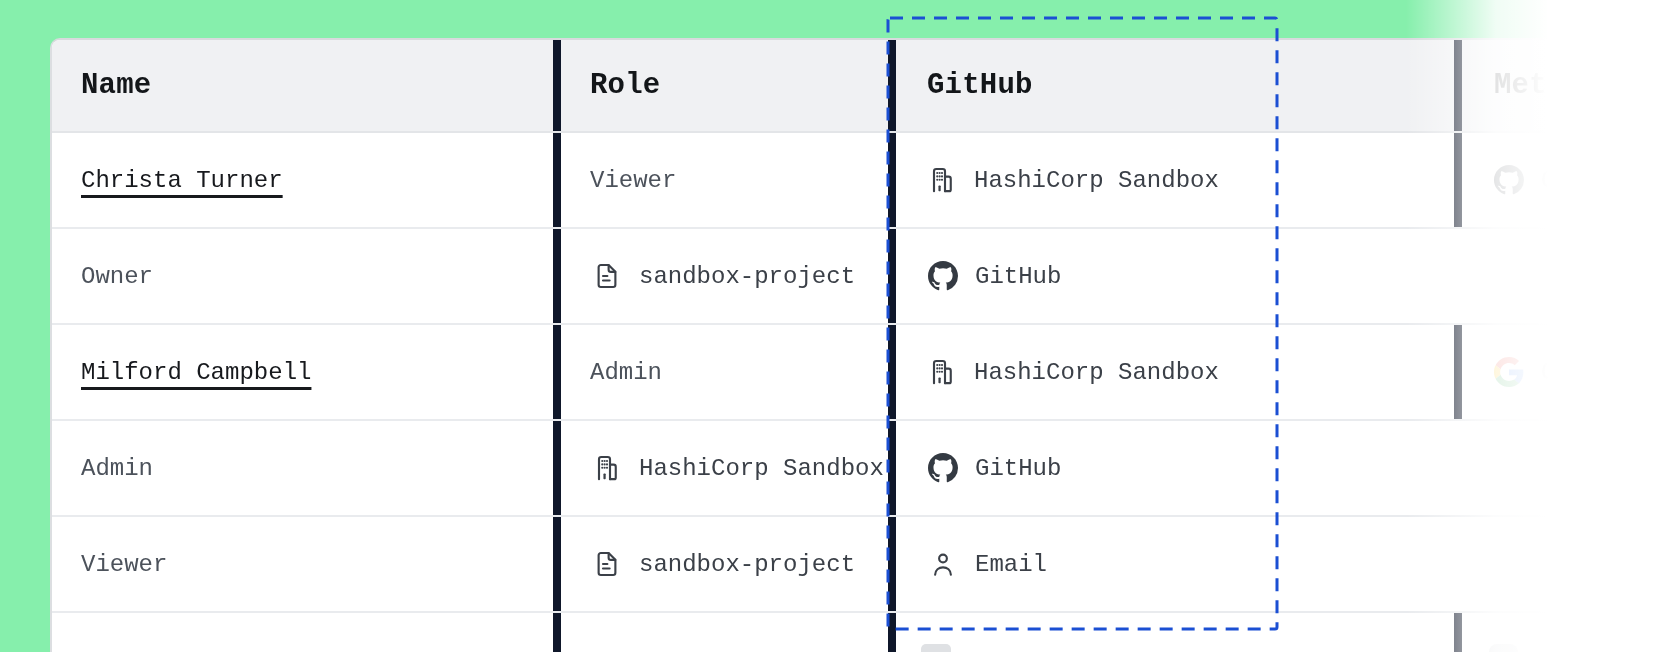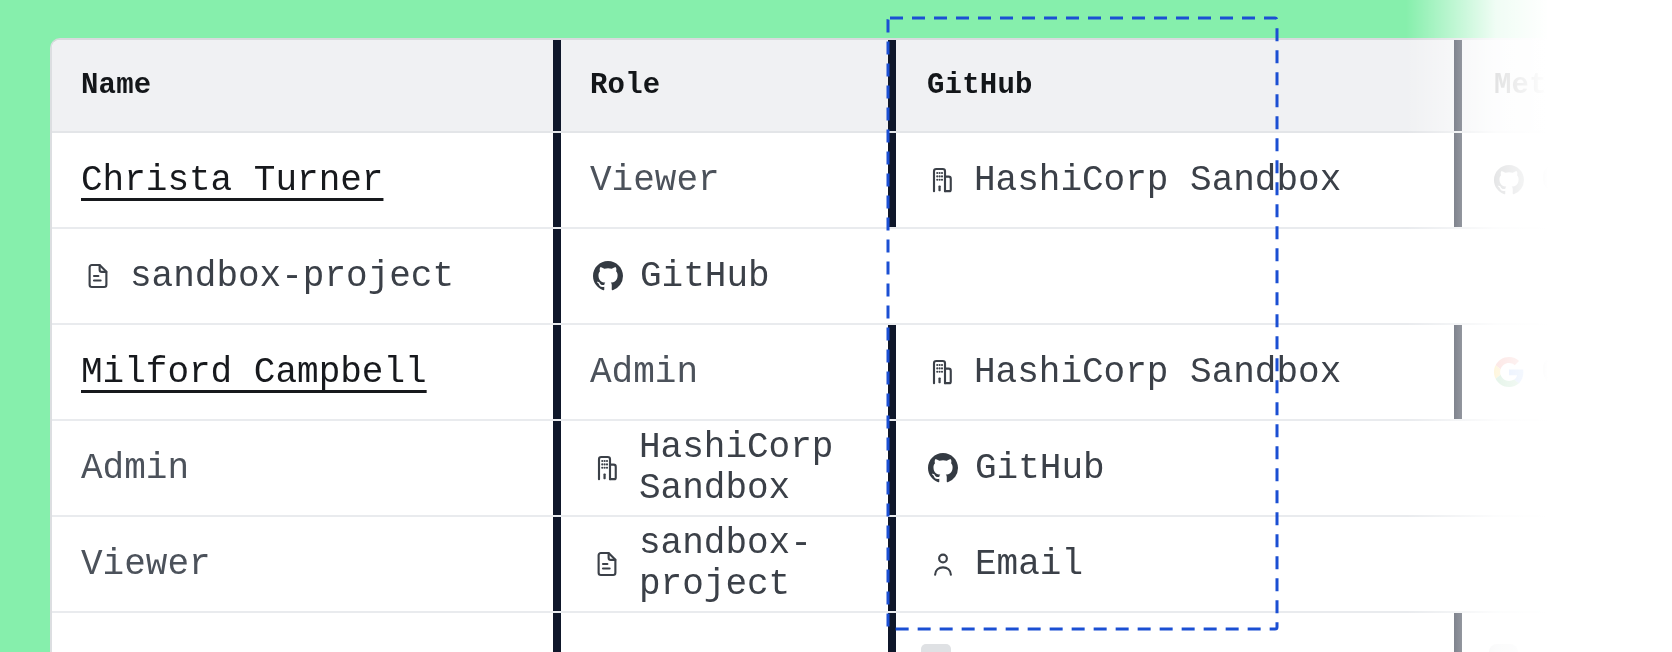--- a/index.html
+++ b/index.html
@@ -16,21 +16,21 @@
     background:#fff;
   }
   .row-grid{display:grid;grid-template-columns:501px 335px 566px minmax(0,1fr);}
   .thead{background:#f0f1f3;height:91px;border-bottom:2px solid #e3e5e8;border-radius:8px 0 0 0;}
   .th{
     display:flex;align-items:center;
     font-size:29px;font-weight:700;color:#131619;letter-spacing:.2px;
   }
   .tr{height:94px;border-bottom:2px solid #e9ebee;background:#fff;}
   .tr.partial{height:44px;border-bottom:none;}
-  .td{display:flex;align-items:center;font-size:36px;color:#3b4048;}
+  .td{display:flex;align-items:center;font-size:24px;color:#3b4048;}
   .th + .th,.td + .td{border-left:8px solid #0f172a;}
   .col-name{padding-left:29px;}
   .col-role{padding-left:29px;}
   .col-scope{padding-left:31px;gap:17px;}
   .col-method{padding-left:32px;gap:17px;}
   .name-link{
     color:#17191d;font-weight:500;text-decoration:underline;
     text-decoration-thickness:2.5px;text-underline-offset:8px;
     text-decoration-color:#17191d;cursor:pointer;
   }
@@ -94,20 +94,21 @@
           <span class="cell-icon">
   <svg viewBox="0 0 16 16" aria-hidden="true">
     <path fill="#343a42" d="M8 0C3.58 0 0 3.58 0 8c0 3.54 2.29 6.53 5.47 7.59.4.07.55-.17.55-.38 0-.19-.01-.82-.01-1.49-2.01.37-2.53-.49-2.69-.94-.09-.23-.48-.94-.82-1.13-.28-.15-.68-.52-.01-.53.63-.01 1.08.58 1.23.82.72 1.21 1.87.87 2.33.66.07-.52.28-.87.51-1.07-1.78-.2-3.64-.89-3.64-3.95 0-.87.31-1.59.82-2.15-.08-.2-.36-1.02.08-2.12 0 0 .67-.21 2.2.82.64-.18 1.32-.27 2-.27s1.36.09 2 .27c1.53-1.04 2.2-.82 2.2-.82.44 1.1.16 1.92.08 2.12.51.56.82 1.27.82 2.15 0 3.07-1.87 3.75-3.65 3.95.29.25.54.73.54 1.48 0 1.07-.01 1.93-.01 2.2 0 .21.15.46.55.38A8.01 8.01 0 0 0 16 8c0-4.42-3.58-8-8-8z"></path>
   </svg>
 </span>
           <span>GitHub</span>
         </div>
     </div>
 
     <div class="tr row-grid">
+      <div class="td col-role role-text">Owner</div>
       <div class="td col-scope">
           <span class="cell-icon">
   <svg viewBox="0 0 24 24" aria-hidden="true">
     <g fill="none" stroke="currentColor" stroke-width="1.7" stroke-linecap="round" stroke-linejoin="round">
       <path d="M13.3 3.2H7.1c-1 0-1.8.8-1.8 1.8v14c0 1 .8 1.8 1.8 1.8h9.8c1 0 1.8-.8 1.8-1.8V8.6z"></path>
       <path d="M13.3 3.4v3.5c0 1 .8 1.8 1.8 1.8h3.5"></path>
       <path d="M8.8 12h3.5M8.8 15.6h5.3"></path>
     </g>
   </svg>
 </span>

